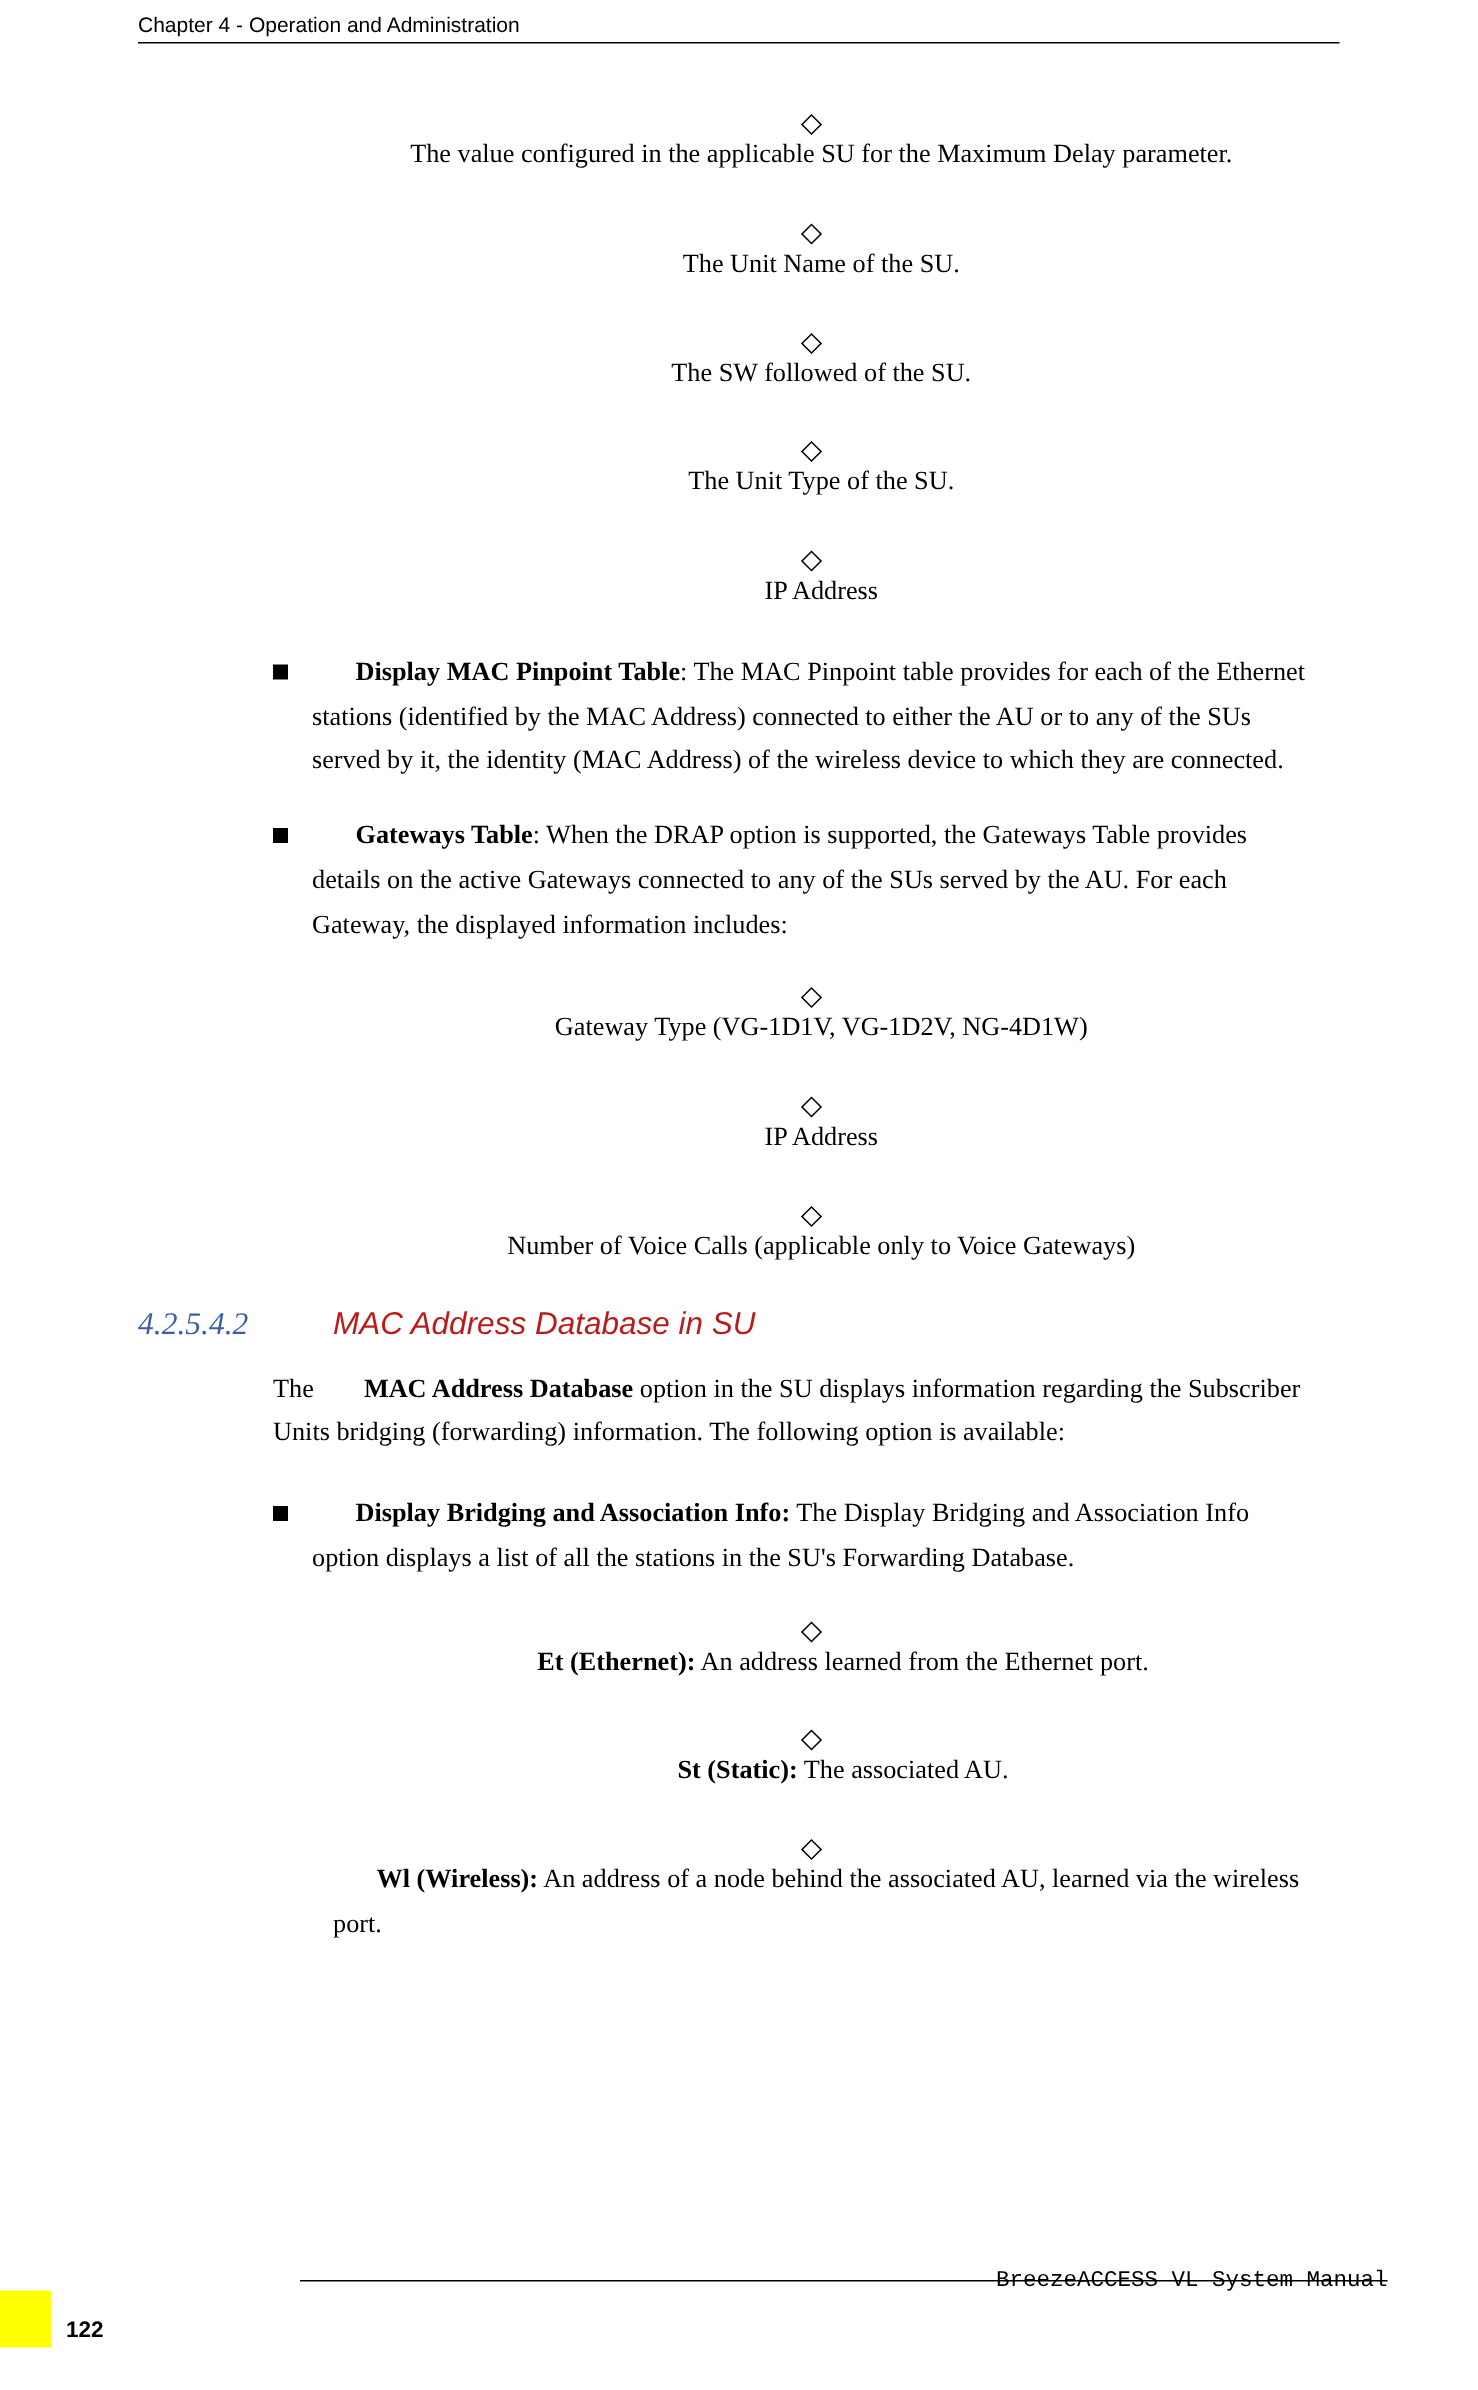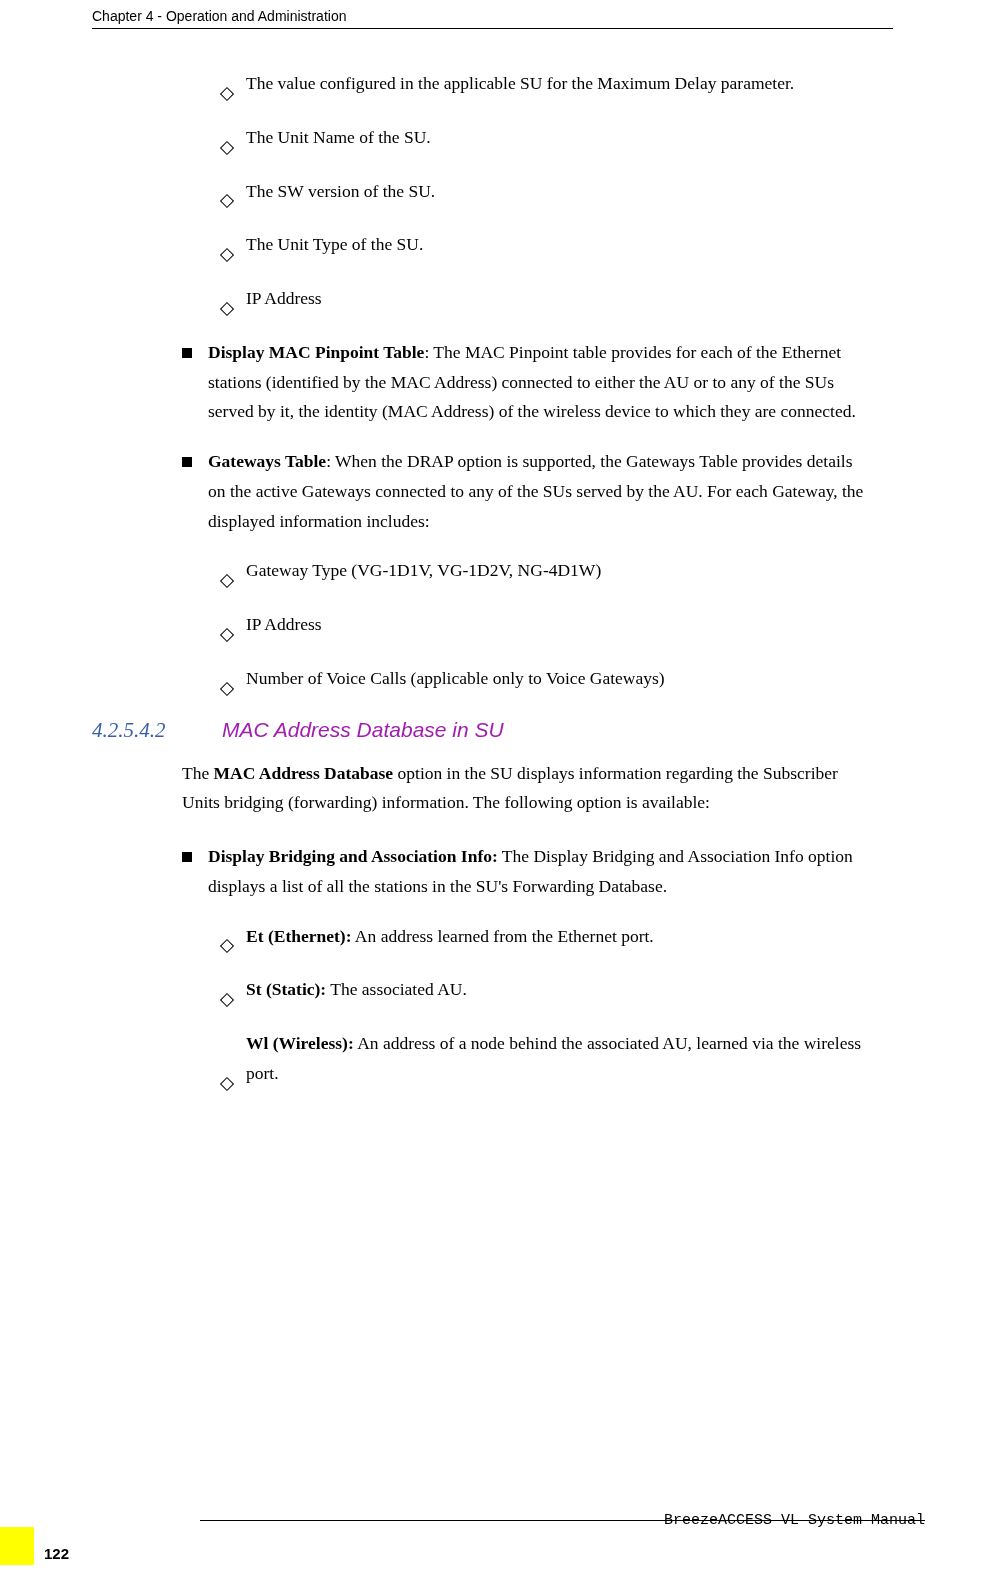--- a/index.html
+++ b/index.html
@@ -27,25 +27,26 @@
       border-bottom: 1px solid #000;
       padding-bottom: 4px;
       margin-bottom: 40px;
     }
     .content {
       padding-left: 90px;
       padding-right: 20px;
     }
     .diamond-item {
       display: flex;
-      align-items: flex-end;
+      align-items: center;
       margin-bottom: 24px;
       padding-left: 40px;
       font-size: 17.5px;
       line-height: 1.7;
+      flex-direction: column;
     }
     .diamond-bullet {
       display: inline-block;
       width: 10px;
       height: 10px;
       border: 1.5px solid #000;
       transform: rotate(45deg);
       margin-right: 14px;
       margin-top: 9px;
       flex-shrink: 0;
@@ -78,38 +79,39 @@
     }
     .section-num {
       color: #3a5fa8;
       font-family: Liberation Serif, serif;
       font-size: 21px;
       font-style: italic;
       width: 130px;
       flex-shrink: 0;
     }
     .section-title {
-      color: #a21caf;
+      color: #b91c1c;
       font-family: Verdana, sans-serif;
       font-size: 21px;
       font-style: italic;
     }
     .paragraph {
       font-size: 17.5px;
       line-height: 1.7;
       margin-bottom: 24px;
     }
     .sub-paragraph {
       font-size: 17.5px;
       line-height: 1.7;
       margin-bottom: 24px;
       padding-left: 26px;
     }
     .bold {
       font-weight: bold;
+      margin-left: 29px;
     }
     .footer {
       position: absolute;
       bottom: 28px;
       left: 0;
       right: 0;
     }
     .footer-line {
       margin-left: 200px;
       margin-right: 60px;
@@ -155,21 +157,21 @@
       <span class="item-text">The value configured in the applicable SU for the Maximum Delay parameter.</span>
     </div>
 
     <div class="diamond-item">
       <span class="diamond-bullet"></span>
       <span class="item-text">The Unit Name of the SU.</span>
     </div>
 
     <div class="diamond-item">
       <span class="diamond-bullet"></span>
-      <span class="item-text">The SW version of the SU.</span>
+      <span class="item-text">The SW followed of the SU.</span>
     </div>
 
     <div class="diamond-item">
       <span class="diamond-bullet"></span>
       <span class="item-text">The Unit Type of the SU.</span>
     </div>
 
     <div class="diamond-item">
       <span class="diamond-bullet"></span>
       <span class="item-text">IP Address</span>

